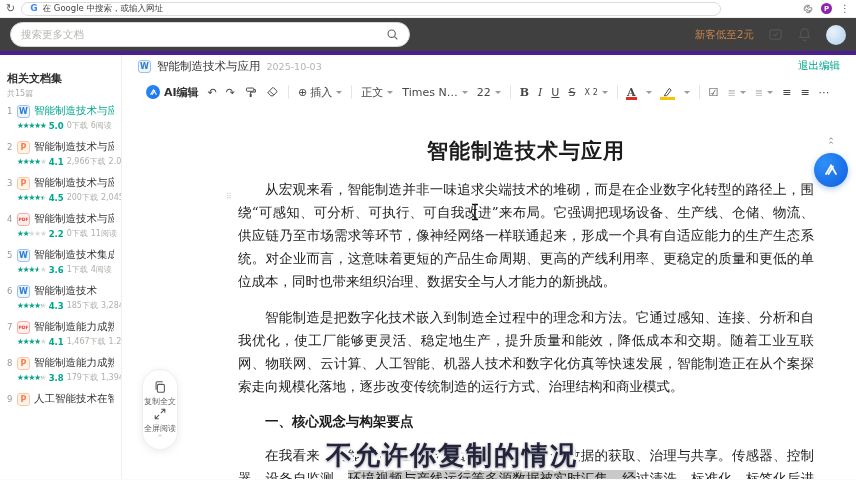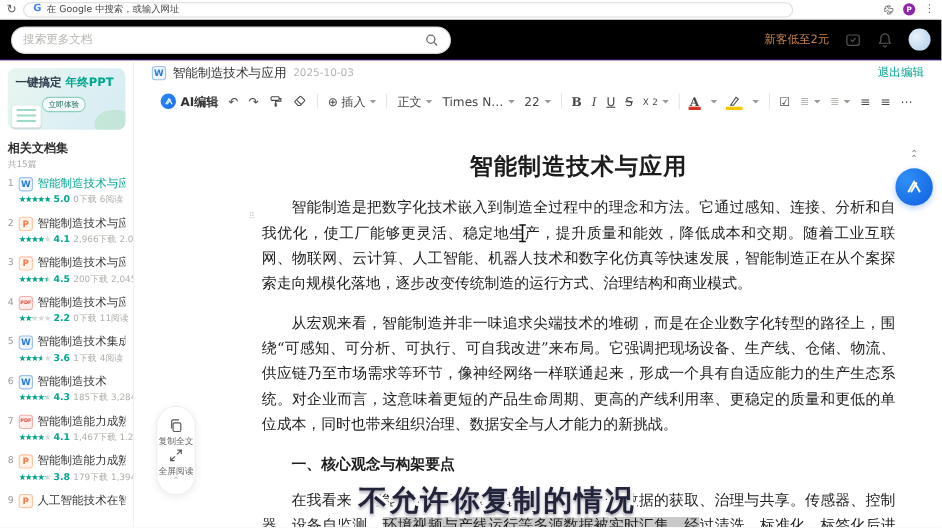--- a/index.html
+++ b/index.html
@@ -11,21 +11,21 @@
   .reload { color:#5f6368; font-size:11px; line-height:1; }
   .omnibox { flex:0 1 700px; height:14px; border:1px solid #dadce0; border-radius:8px; display:flex; align-items:center; gap:5px; padding:0 8px; background:#fff; }
   .g-logo { font-size:9px; font-weight:bold; color:#4285F4; line-height:1; }
   .omni-text { font-size:8.5px; color:#444; }
   .browser-right { margin-left:auto; display:flex; align-items:center; gap:8px; }
   .puzzle { width:10px; height:10px; }
   .b-avatar { width:11px; height:11px; border-radius:50%; background:#8e24aa; color:#fff; font-size:7px; font-weight:bold; display:flex; align-items:center; justify-content:center; }
   .kebab { color:#5f6368; font-size:10px; }
 
   
-  .app-header { height:37px; background:#000000; display:flex; align-items:center; padding:0 10px; border-bottom:1px solid #4c1d95;gap:45px; }
+  .app-header { height:37px; background:#404040; display:flex; align-items:center; padding:0 10px; border-bottom:4px solid #4c1d95;gap:45px; }
   .search-pill { width:400px; height:25px; border:1px solid #d8d6d0; border-radius:13px; background:#fff; display:flex; align-items:center; padding:0 10px; }
   .search-ph { font-size:10.5px; color:#b8b6b0; flex:1; }
   .app-right { margin-left:auto; display:flex; align-items:center; gap:14px;text-align:center; }
   .promo { font-size:10.5px; color:#c8834a; }
   .hdr-ic { width:15px; height:15px; color:#555; }
   .u-avatar { width:20px; height:20px; border-radius:50%; background:radial-gradient(circle at 35% 35%, #e8f2fb, #aecdea); }
 
   
   .main { display:flex; height:424px; }
   .sidebar { width:122px; background:#fff; border-right:1px solid #efeeea; padding:7px 7px 0 7px; overflow:hidden; }
@@ -147,30 +147,20 @@
           <path d="M8 2a4 4 0 0 0-4 4v3L2.8 11h10.4L12 9V6a4 4 0 0 0-4-4z" fill="none" stroke="#555" stroke-width="1.2"></path>
           <path d="M6.5 13a1.5 1.5 0 0 0 3 0" fill="none" stroke="#555" stroke-width="1.2"></path>
         </svg>
       <span class="u-avatar"></span>
     </div>
   </div>
 
   <div class="main">
 
     <aside class="sidebar">
-      <div class="banner">
-        <div class="banner-t"><span>一键搞定</span> <span class="accent">年终PPT</span></div>
-        <span class="banner-cta">立即体验</span>
-        <div class="banner-deco1">
-            <i></i>
-            <i></i>
-            <i></i>
-          </div>
-        <div class="banner-deco2"></div>
-      </div>
       <div class="sec-title">相关文档集</div>
       <div class="sec-count">共15篇</div>
       <div class="doc-list" id="doc-list">
           <div class="doc-item active">
             <div class="di-row1">
               <span class="di-num">1</span>
               <span class="ftype w">W</span>
               <span class="di-title">智能制造技术与应用</span>
             </div>
             <div class="di-row2">
@@ -360,22 +350,22 @@
           </span>
         <span class="tb">≡</span>
         <span class="tb">≡</span>
         <span class="tb">⋯</span>
       </div>
 
       <div class="canvas">
         <span class="drag-dots">⠿</span>
         <div class="page">
           <div class="doc-title">智能制造技术与应用</div>
+          <p class="para">从宏观来看，智能制造并非一味追求尖端技术的堆砌，而是在企业数字化转型的路径上，围绕“可感知、可分析、可执行、可自我改进”来布局。它强调把现场设备、生产线、仓储、物流、供应链乃至市场需求等环节，像神经网络一样联通起来，形成一个具有自适应能力的生产生态系统。对企业而言，这意味着更短的产品生命周期、更高的产线利用率、更稳定的质量和更低的单位成本，同时也带来组织治理、数据安全与人才能力的新挑战。</p>
           <p class="para">智能制造是把数字化技术嵌入到制造全过程中的理念和方法。它通过感知、连接、分析和自我优化，使工厂能够更灵活、稳定地生产，提升质量和能效，降低成本和交期。随着工业互联网、物联网、云计算、人工智能、机器人技术和数字化仿真等快速发展，智能制造正在从个案探索走向规模化落地，逐步改变传统制造的运行方式、治理结构和商业模式。</p>
-          <p class="para">从宏观来看，智能制造并非一味追求尖端技术的堆砌，而是在企业数字化转型的路径上，围绕“可感知、可分析、可执行、可自我改进”来布局。它强调把现场设备、生产线、仓储、物流、供应链乃至市场需求等环节，像神经网络一样联通起来，形成一个具有自适应能力的生产生态系统。对企业而言，这意味着更短的产品生命周期、更高的产线利用率、更稳定的质量和更低的单位成本，同时也带来组织治理、数据安全与人才能力的新挑战。</p>
           <div class="doc-h">一、核心观念与构架要点</div>
           <p class="para"><span>在我看来，智能制造的三大支柱最为关键。第一是数据的获取、治理与共享。传感器、控制器、设备自监测、</span><span class="selhl">环境视频与产线运行等多源数据被实时汇集，经</span><span>过清洗、标准化、标签化后进入分析与决策环节。</span></p>
         </div>
 
         <svg class="text-cursor" width="10" height="18" viewBox="0 0 10 18">
             <path d="M2 1.5h6M5 1.5v15M2 16.5h6" stroke="#111" stroke-width="1.4" fill="none"></path>
           </svg>
 
         <div class="float-pill">
           <div class="fp-btn">

